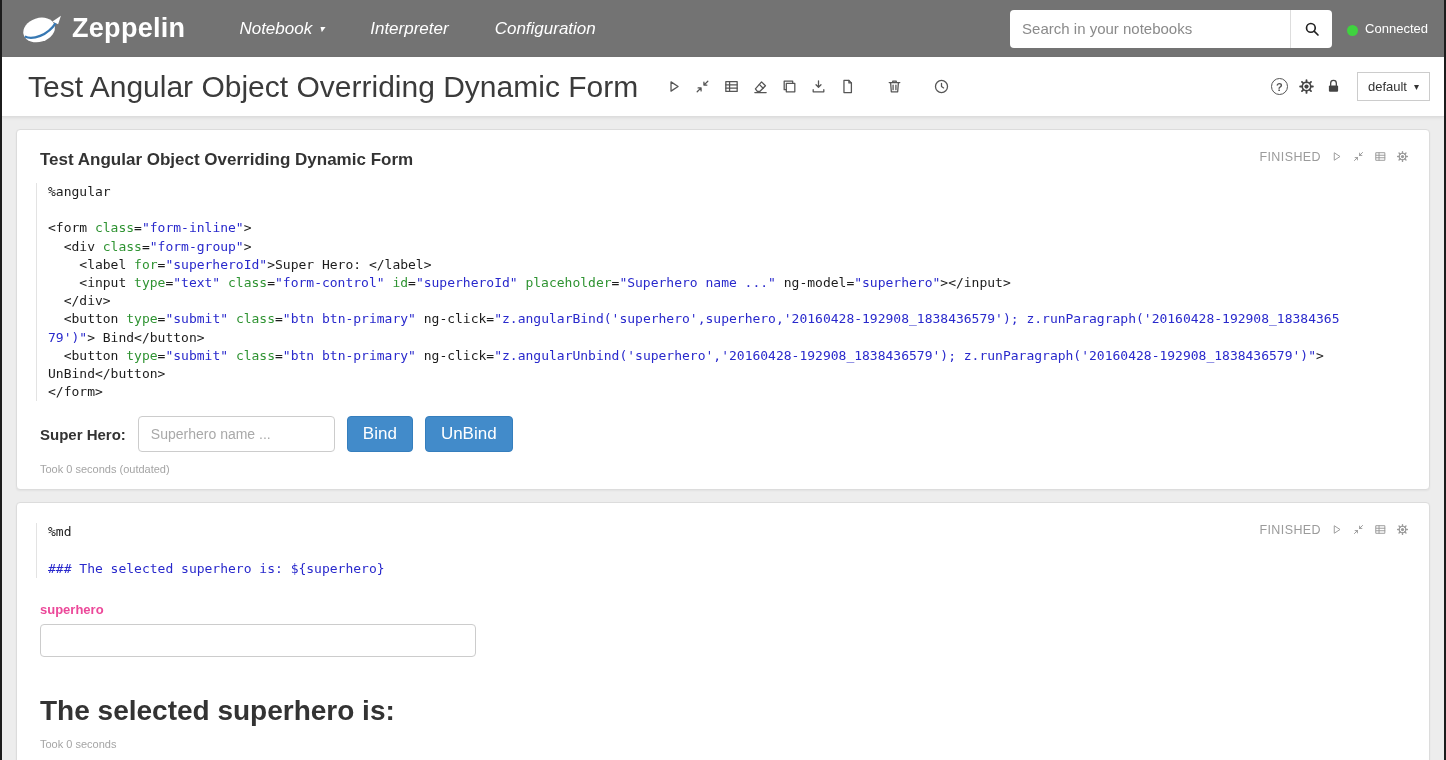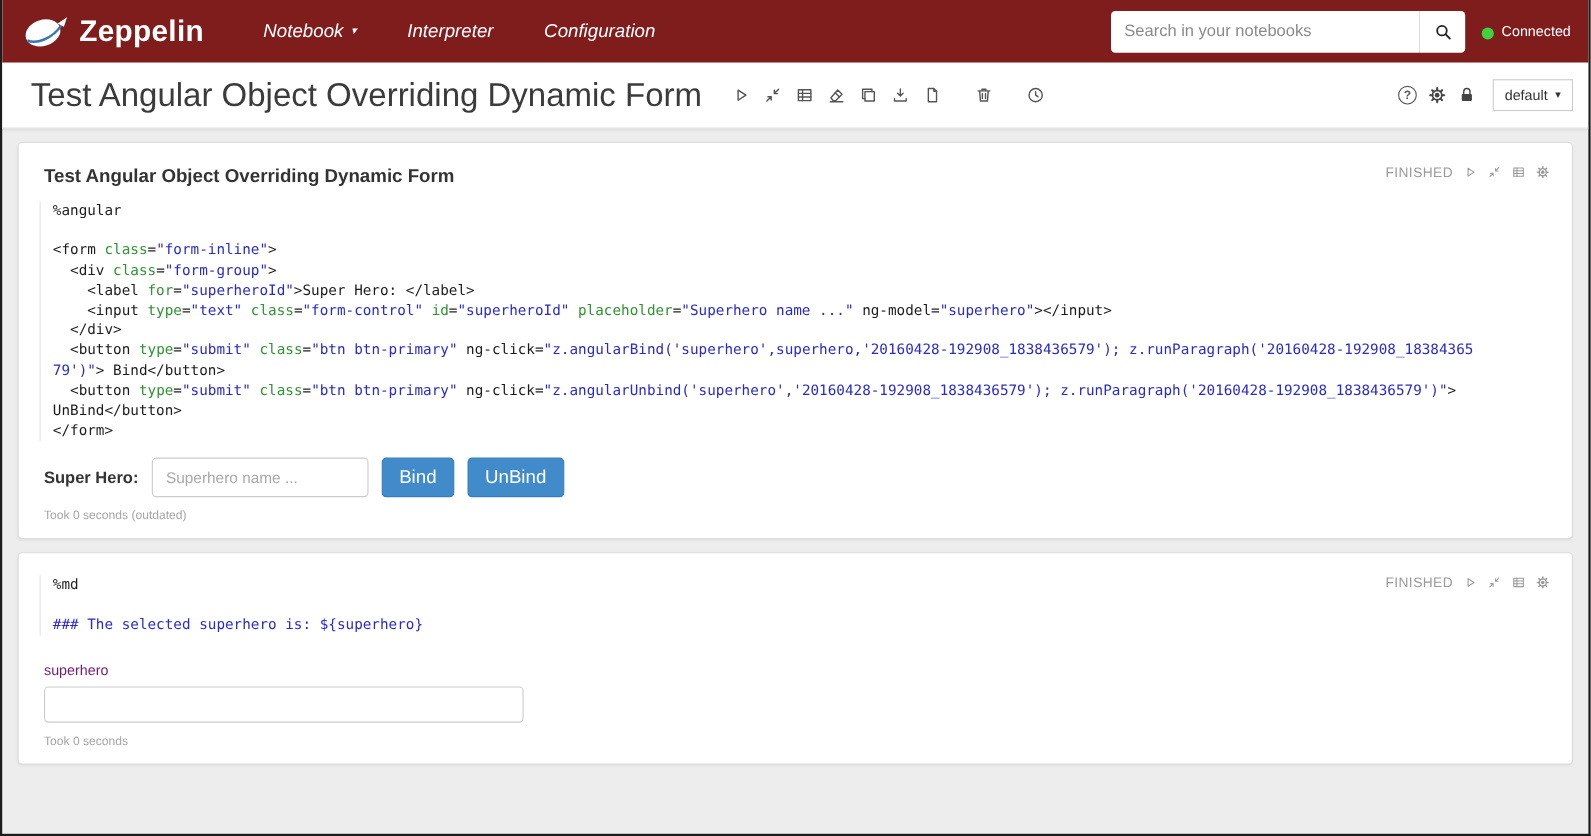--- a/index.html
+++ b/index.html
@@ -6,21 +6,21 @@
   html, body { width: 1446px; }
   body {
     font-family: "Liberation Sans", sans-serif;
     background: #ededed;
     border-left: 2px solid #1c1c1c;
     border-right: 2px solid #1c1c1c;
     border-bottom: 2px solid #1c1c1c;
     min-height: 760px;
   }
   
-  .navbar { height: 57px; background: #7f1d1d; display: flex; align-items: center; padding: 0 16px; color: #fff; }
+  .navbar { height: 57px; background: #737373; display: flex; align-items: center; padding: 0 16px; color: #fff; }
   .brand { display: flex; align-items: center; gap: 8px; margin-right: 54px; cursor: pointer; }
   .brand-logo { width: 46px; height: 38px; }
   .brand-name { font-size: 27px; font-weight: 700; letter-spacing: .3px; }
   .nav-menu { display: flex; gap: 46px; font-size: 17px; font-style: italic; }
   .nav-item { color: #fff; cursor: pointer; display: flex; align-items: center; gap: 7px; white-space: nowrap; }
   .caret { font-size: 10px; line-height: 1; }
   .spacer { flex: 1; }
   .search-group { display: flex; height: 38px; }
   .search-input { width: 280px; border: none; border-radius: 4px 0 0 4px; padding: 0 12px; font-size: 15px; outline: none; color: #333; font-family: "Liberation Sans", sans-serif; }
   .search-input::placeholder { color: #8a8a8a; }
@@ -49,21 +49,21 @@
   .code-block { margin-left: 19px; border-left: 1px solid #e3e3e3; padding-left: 11px; font-family: "DejaVu Sans Mono", monospace; font-size: 13px; line-height: 18.2px; color: #1c1c1c; white-space: pre; cursor: text; }
   .tok-p { color: #1c1c1c; }
   .tok-a { color: #2f9332; }
   .tok-s { color: #2929cc; }
   .form-row { display: flex; align-items: center; margin: 15px 0 0 23px; gap: 12px; }
   .form-label { font-size: 15px; font-weight: 700; color: #333; }
   .hero-input { width: 197px; height: 36px; border: 1px solid #ccc; border-radius: 4px; padding: 0 12px; font-size: 14px; color: #555; font-family: "Liberation Sans", sans-serif; }
   .hero-input::placeholder { color: #a9a9a9; }
   .btn-primary { background: #428bca; border: 1px solid #357ebd; color: #fff; font-size: 17px; padding: 0 15px; height: 36px; border-radius: 4px; cursor: pointer; font-family: "Liberation Sans", sans-serif; }
   .took { margin: 11px 0 0 23px; font-size: 11px; color: #a5a5a5; }
-  .dyn-label { margin: 24px 12px 0 23px; font-size: 13px; font-weight: 400; color: #701a75; }
+  .dyn-label { margin: 24px 12px 0 23px; font-size: 13px; font-weight: 700; color: #ec4899; }
   .dyn-input { display: block; margin: 7px 0 0 23px; width: 436px; height: 33px; border: 1px solid #ccc; border-radius: 4px; padding: 0 10px; font-size: 14px; font-family: "Liberation Sans", sans-serif; }
   .result-heading { margin: 38px 0 0 23px; font-size: 28px; font-weight: 700; color: #333; }
 </style>
 </head>
 <body>
 
 <svg width="0" height="0" style="position:absolute" aria-hidden="true">
   <defs>
     <symbol id="i-play" viewBox="0 0 24 24">
         <path d="M8.5 5.5l10 6.5-10 6.5z"></path>
@@ -270,16 +270,17 @@
       <svg class="ic ic-13 s-icon">
           <use href="#i-table"></use>
         </svg>
       <svg class="ic ic-13 s-icon">
           <use href="#i-gear"></use>
         </svg>
     </div>
     <div class="code-block" id="code-2"><div class="code-line"><span class="tok-p">%md</span></div><div class="code-line">&nbsp;</div><div class="code-line"><span class="tok-s">### The selected superhero is: ${superhero}</span></div></div>
     <div class="dyn-label">superhero</div>
     <input class="dyn-input" type="text" style="">
+    <h3 class="result-heading">The selected superhero is:</h3>
     <div class="took">Took 0 seconds</div>
   </section>
 
 </main>
 
 </body></html>

